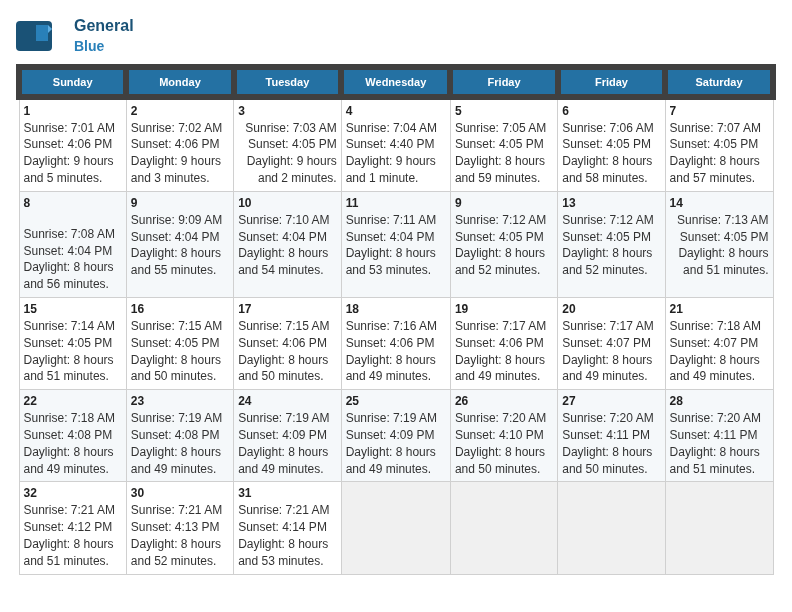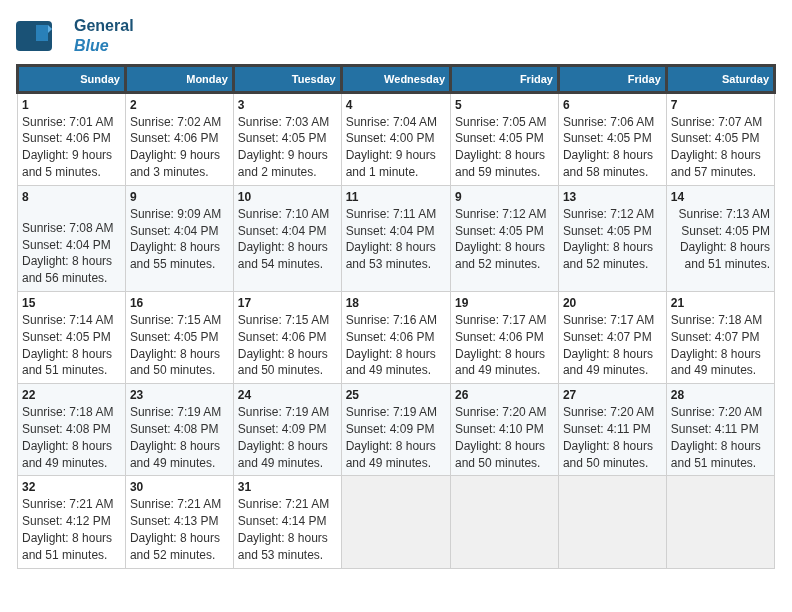--- a/index.html
+++ b/index.html
@@ -38,24 +38,24 @@
     }
     .calendar {
       width: 100%;
       border-collapse: collapse;
       font-size: 10px;
     }
     .calendar th {
       background-color: #2471a3;
       color: #fff;
       padding: 6px 4px;
-      text-align: right;
+      text-align: center;
       font-size: 11px;
       font-weight: bold;
-      border: 3px solid #404040;
+      border: 6px solid #404040;
     }
     .calendar td {
       vertical-align: top;
       padding: 4px;
       border: 1px solid #d0d0d0;
       width: 113px;
       min-height: 70px;
       background: #fff;
     }
     .calendar tr:nth-child(even) td {
@@ -83,21 +83,21 @@
 <div class="header-section">
   <div class="logo">
     <div style="display:flex;align-items:center;gap:22px;">
       <svg width="36" height="30" viewBox="0 0 36 30">
         <rect x="0" y="0" width="36" height="30" rx="4" fill="#1a5276"></rect>
         <polygon points="20,4 32,4 32,20 20,20" fill="#2980b9"></polygon>
         <polygon points="32,4 36,8 32,12" fill="#5dade2"></polygon>
       </svg>
       <div>
         <span style="color:#1a5276;font-size:16px;font-weight:bold;">General</span><br>
-        <span style="color:#2980b9;font-size:16px;font-weight:bold;font-style:italic;">Blue</span>
+        <span style="color:#2980b9;font-size:14px;font-weight:bold;">Blue</span>
       </div>
     </div>
   </div>
   <div class="title-block">
     <div class="month-year"></div>
     <div class="location"></div>
   </div>
 </div>
 
 <table class="calendar">
@@ -121,28 +121,28 @@
 Daylight: 9 hours and 5 minutes.</div>
         </td>
         <td>
           <span class="day-number">2</span>
           <div class="day-info" style="white-space: pre-wrap;">Sunrise: 7:02 AM
 Sunset: 4:06 PM
 Daylight: 9 hours and 3 minutes.</div>
         </td>
         <td>
           <span class="day-number">3</span>
-          <div class="day-info" style="white-space: pre-wrap;">Sunrise: 7:03 AM
+          <div class="day-info" style="white-space: pre-wrap; text-align: right;">Sunrise: 7:03 AM
 Sunset: 4:05 PM
 Daylight: 9 hours and 2 minutes.</div>
         </td>
         <td>
           <span class="day-number">4</span>
           <div class="day-info" style="white-space: pre-wrap;">Sunrise: 7:04 AM
-Sunset: 4:00 PM
+Sunset: 4:40 PM
 Daylight: 9 hours and 1 minute.</div>
         </td>
         <td>
           <span class="day-number">5</span>
           <div class="day-info" style="white-space: pre-wrap;">Sunrise: 7:05 AM
 Sunset: 4:05 PM
 Daylight: 8 hours and 59 minutes.</div>
         </td>
         <td>
           <span class="day-number">6</span>

